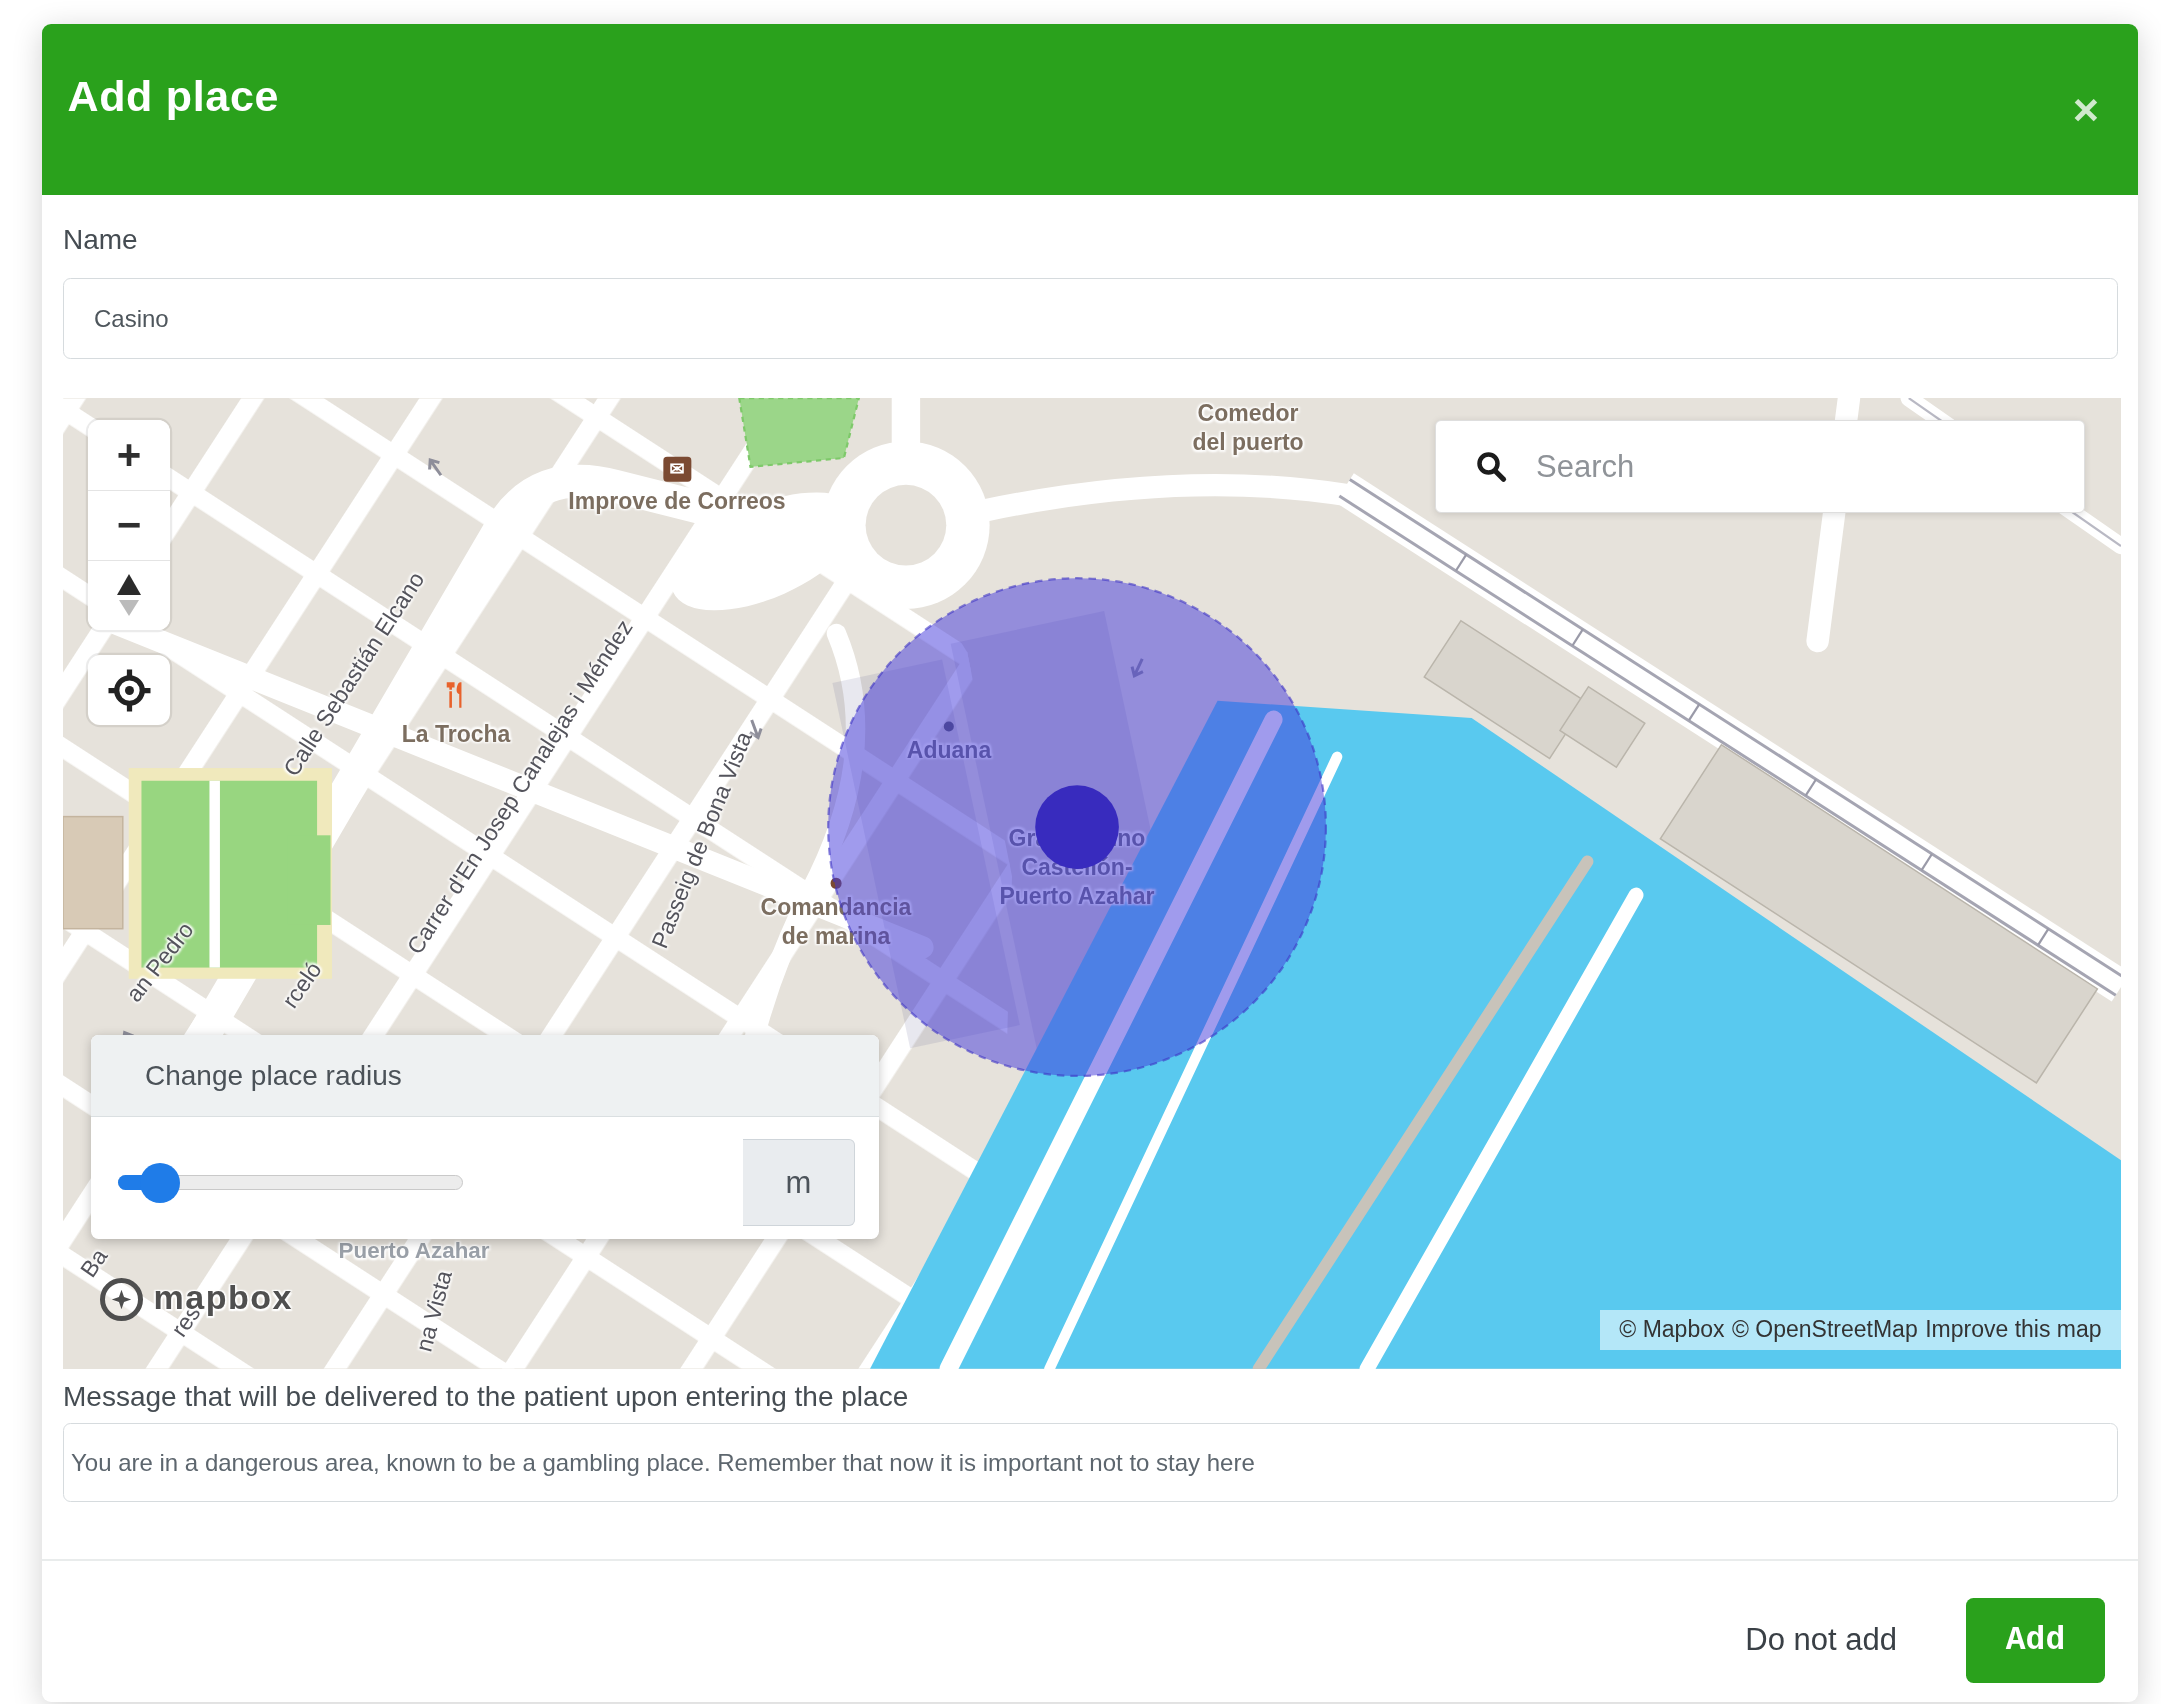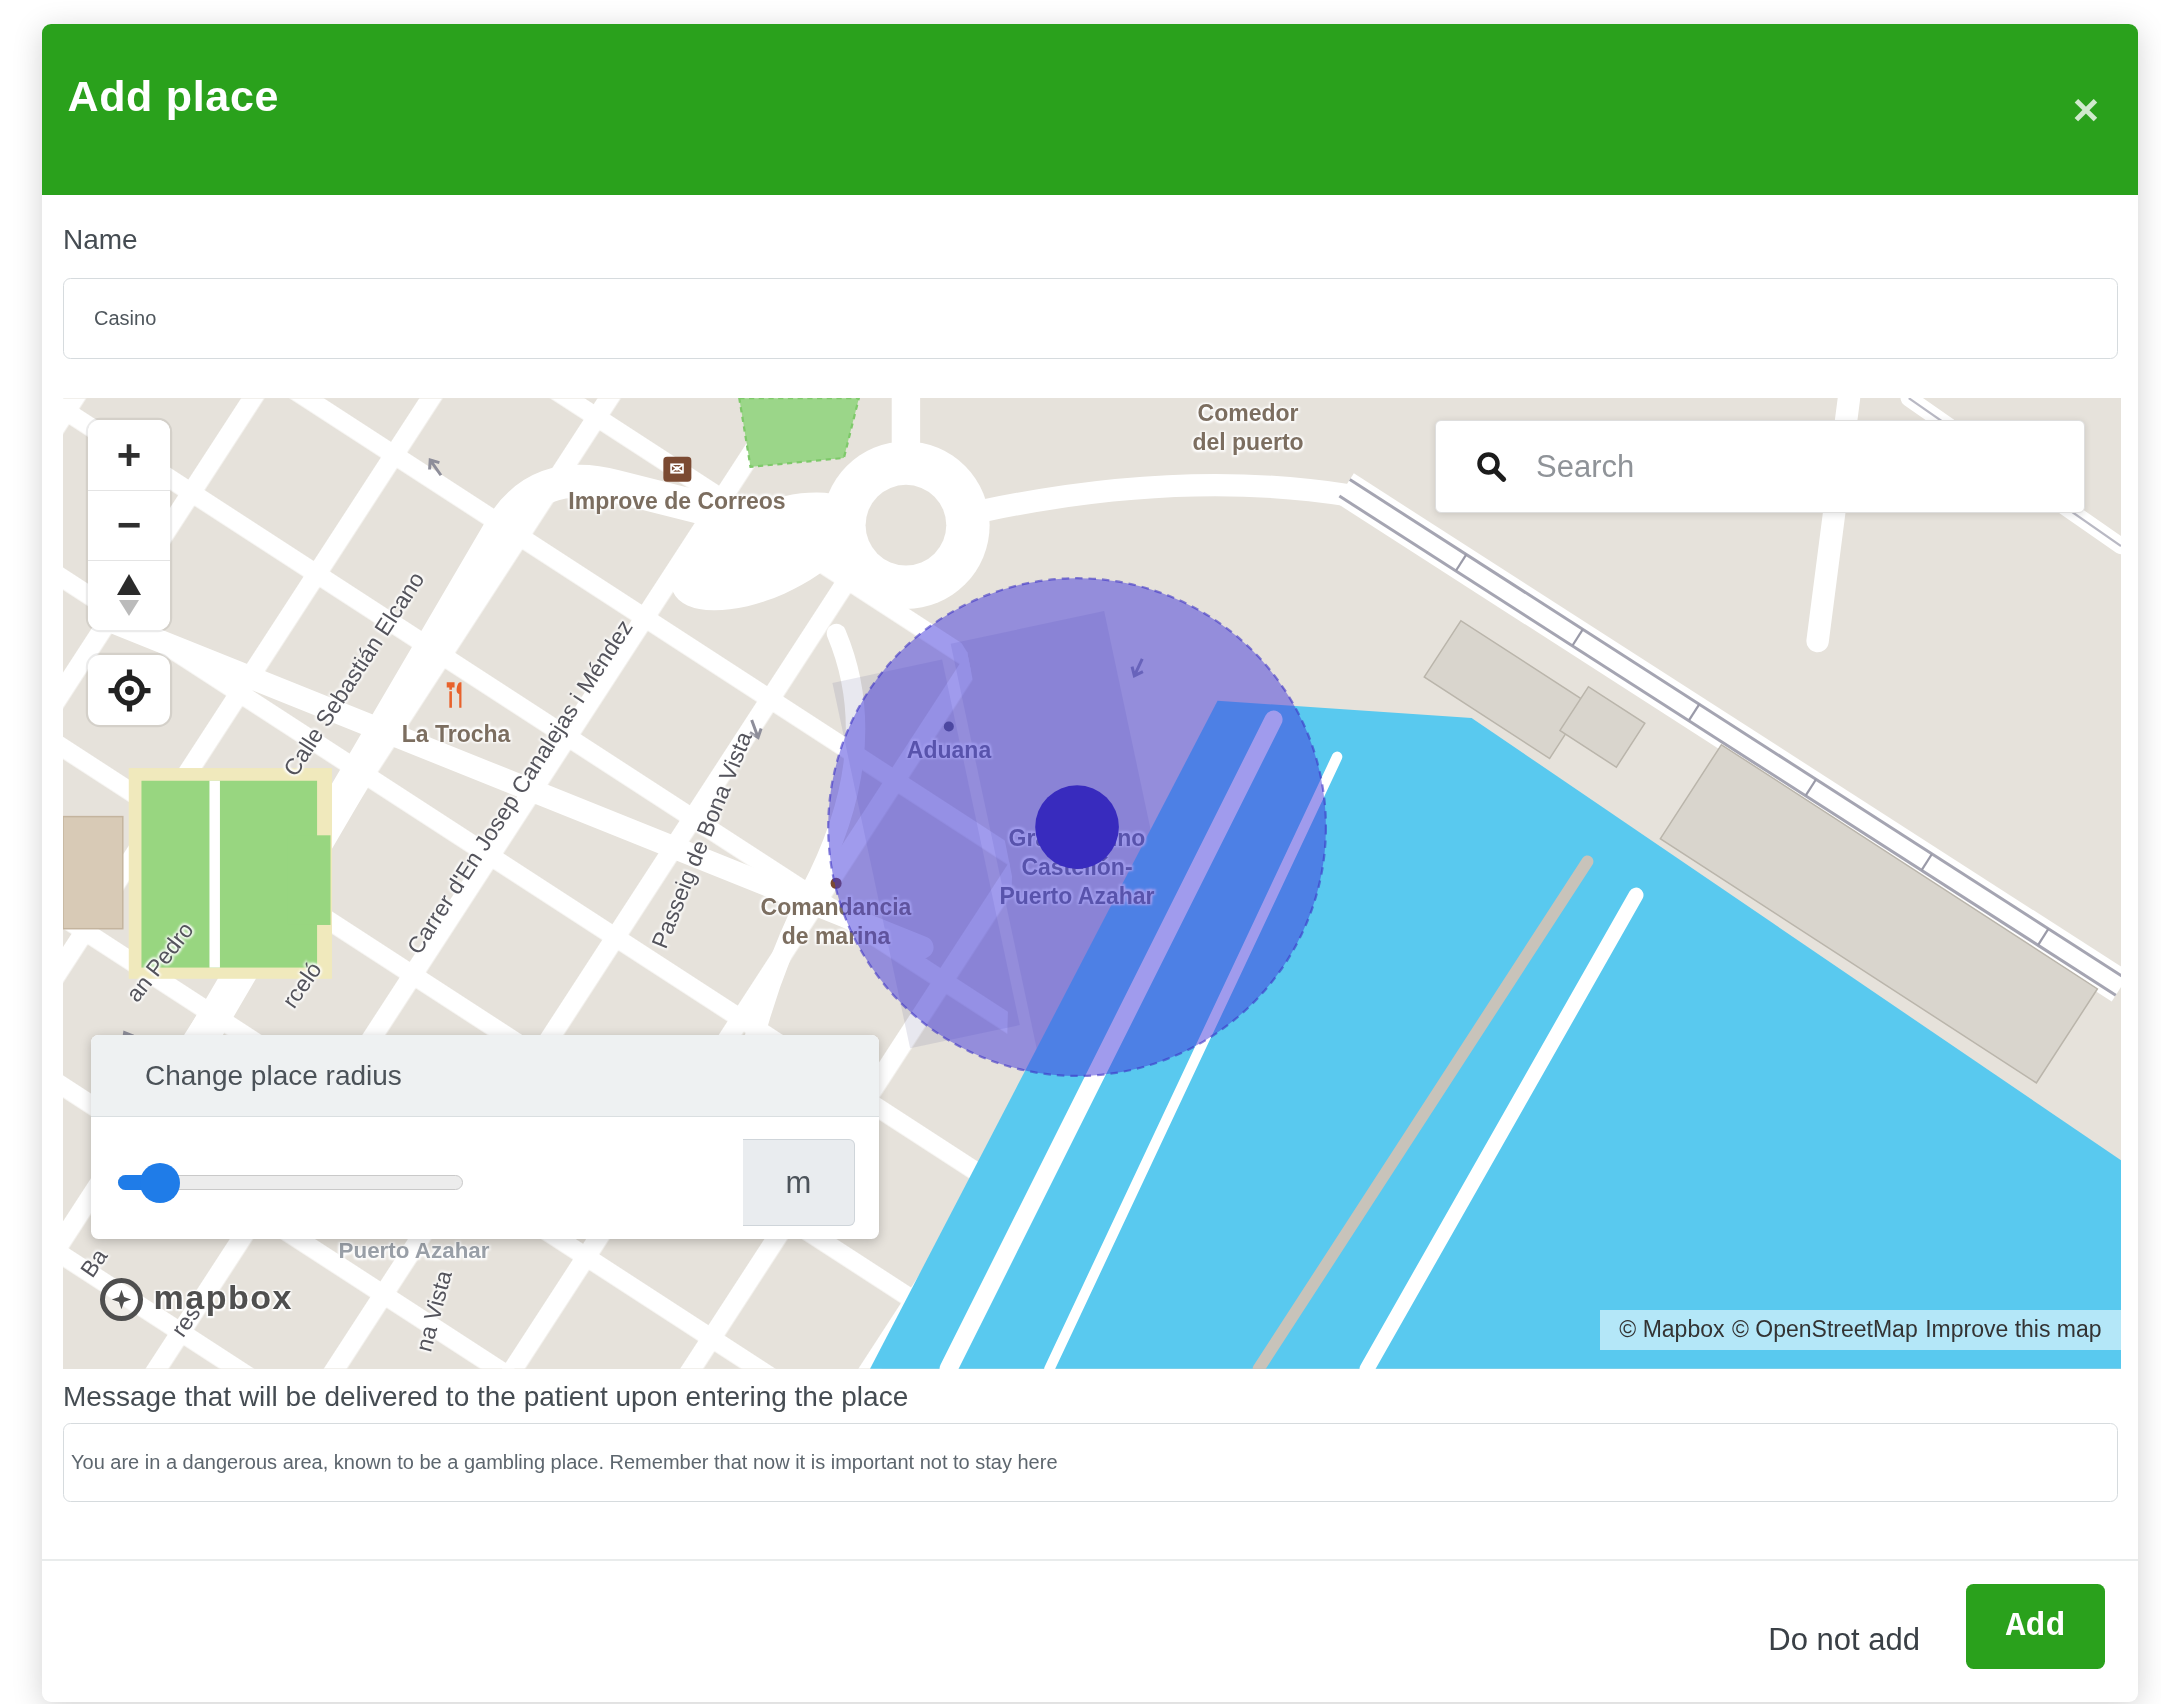--- a/index.html
+++ b/index.html
@@ -9,21 +9,21 @@
     background:#fff; border-radius:9px; box-shadow:0 6px 30px rgba(0,0,0,.18); }
   .modal-header { position:absolute; left:0; top:0; width:100%; height:171px;
     background:#2aa11c; border-radius:9px 9px 0 0; }
   .modal-title { position:absolute; left:25.4px; top:0; height:145px; line-height:145px;
     font-size:43px; font-weight:bold; color:#fff; letter-spacing:0.7px; }
   .close-btn { position:absolute; right:39px; top:50%; transform:translateY(-52%);
     background:none; border:none; font-size:45px; font-weight:bold;
     color:rgba(255,255,255,.78); cursor:pointer; line-height:1; }
   .field-label { position:absolute; left:21px; font-size:28px; color:#454c52; }
   .text-input { position:absolute; left:21px; width:2055px; height:81px;
-    border:1.5px solid #d6dbde; border-radius:7.5px; font-size:20px; color:#4e565c;
+    border:1.5px solid #d6dbde; border-radius:7.5px; font-size:24px; color:#4e565c;
     padding:0 30px; font-family:"Liberation Sans", sans-serif; background:#fff; }
   .msg-input { color:#5d666e; }
 
   
   .map { position:absolute; left:21px; top:374px; width:2058px; height:971px;
     background:#e6e2db; overflow:hidden; }
   .map svg.base { position:absolute; left:0; top:0; }
   .labels-layer { position:absolute; inset:0; z-index:5; pointer-events:none; }
   .circle-layer { position:absolute; inset:0; z-index:8; pointer-events:none; }
   .map-label { position:absolute; display:flex; flex-direction:column; align-items:center;
@@ -90,21 +90,21 @@
   .logo-word { font-size:34px; font-weight:bold; color:#4f4f4f; letter-spacing:1.5px;
     text-shadow:-1.5px -1.5px 1.5px #fff,1.5px -1.5px 1.5px #fff,-1.5px 1.5px 1.5px #fff,1.5px 1.5px 1.5px #fff; }
 
   .attribution { position:absolute; right:0; bottom:19.4px; height:40px; z-index:20;
     background:rgba(255,255,255,.55); display:flex; align-items:center; gap:7.5px;
     padding:0 19.4px; font-size:23px; color:#333; }
   .attribution a { color:#333; text-decoration:none; cursor:pointer; }
 
   .divider { position:absolute; left:0; top:1535px; width:100%; height:1.5px; background:#e9ecec; }
   .footer { position:absolute; left:0; top:1560px; width:100%; height:112px; display:flex;
-    justify-content:flex-end; padding-right:33px; gap:46px; }
+    align-items:center; justify-content:flex-end; padding-right:33px; gap:69px; }
   .btn-plain { background:none; border:none; font-size:31px; color:#3a4046; cursor:pointer;
     font-family:"Liberation Sans", sans-serif; }
   .btn-green { width:139px; height:85px; background:#2aa11c; border:none; border-radius:7.5px;
     color:#fff; font-size:33px; font-weight:600; cursor:pointer;
     font-family:Liberation Mono, monospace; }
 </style>
 </head>
 <body>
 
 <div class="modal">

